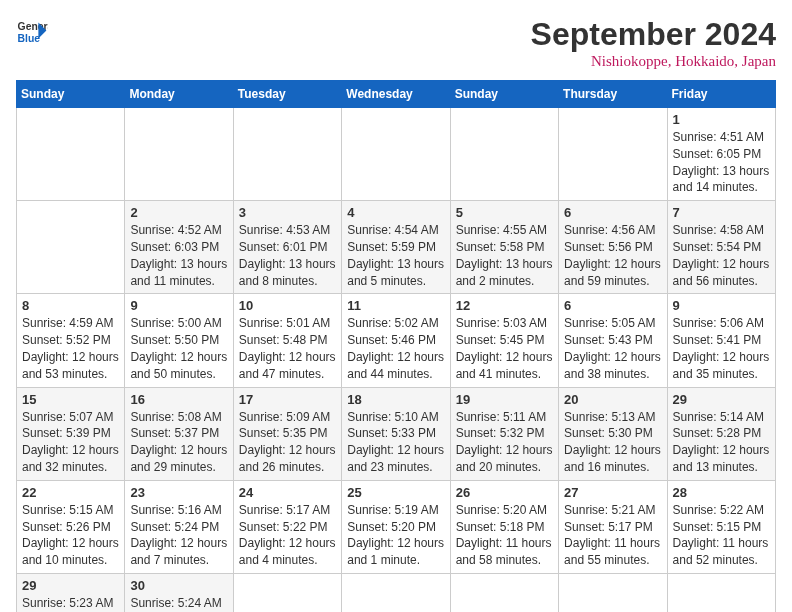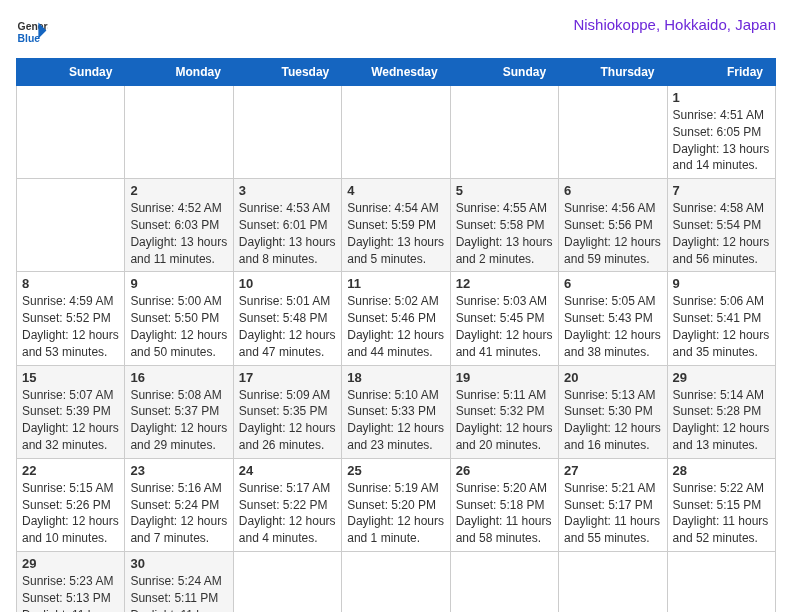--- a/index.html
+++ b/index.html
@@ -28,32 +28,33 @@
     .title-block {
       text-align: right;
     }
     .main-title {
       font-size: 32px;
       font-weight: bold;
       color: #333;
     }
     .subtitle {
       font-size: 15px;
-      color: #6d28d9;
+      color: #be185d;
+      font-family: Liberation Serif, serif;
     }
     table {
       width: 100%;
       border-collapse: collapse;
       font-size: 11px;
     }
     thead th {
       background: #1565c0;
       color: #fff;
-      padding: 6px 12px;
-      text-align: right;
+      padding: 6px 4px;
+      text-align: left;
       font-size: 12px;
       font-weight: bold;
       border: 1px solid #1565c0;
     }
     tbody td {
       border: 1px solid #ccc;
       vertical-align: top;
       padding: 4px 5px;
       min-height: 80px;
       height: 80px;
@@ -84,20 +85,21 @@
 
 <div class="header">
   <div class="logo">
     <svg class="logo-icon" viewBox="0 0 40 40">
       <text x="2" y="18" font-size="13" font-weight="bold" fill="#333">General</text>
       <text x="2" y="32" font-size="13" font-weight="bold" fill="#1565c0">Blue</text>
       <polygon points="28,8 38,18 28,28" fill="#1565c0"></polygon>
     </svg>
   </div>
   <div class="title-block">
+    <div class="main-title">September 2024</div>
     <div class="subtitle">Nishiokoppe, Hokkaido, Japan</div>
   </div>
 </div>
 
 <table>
   <thead>
     <tr>
       <th>Sunday</th>
       <th>Monday</th>
       <th>Tuesday</th>

